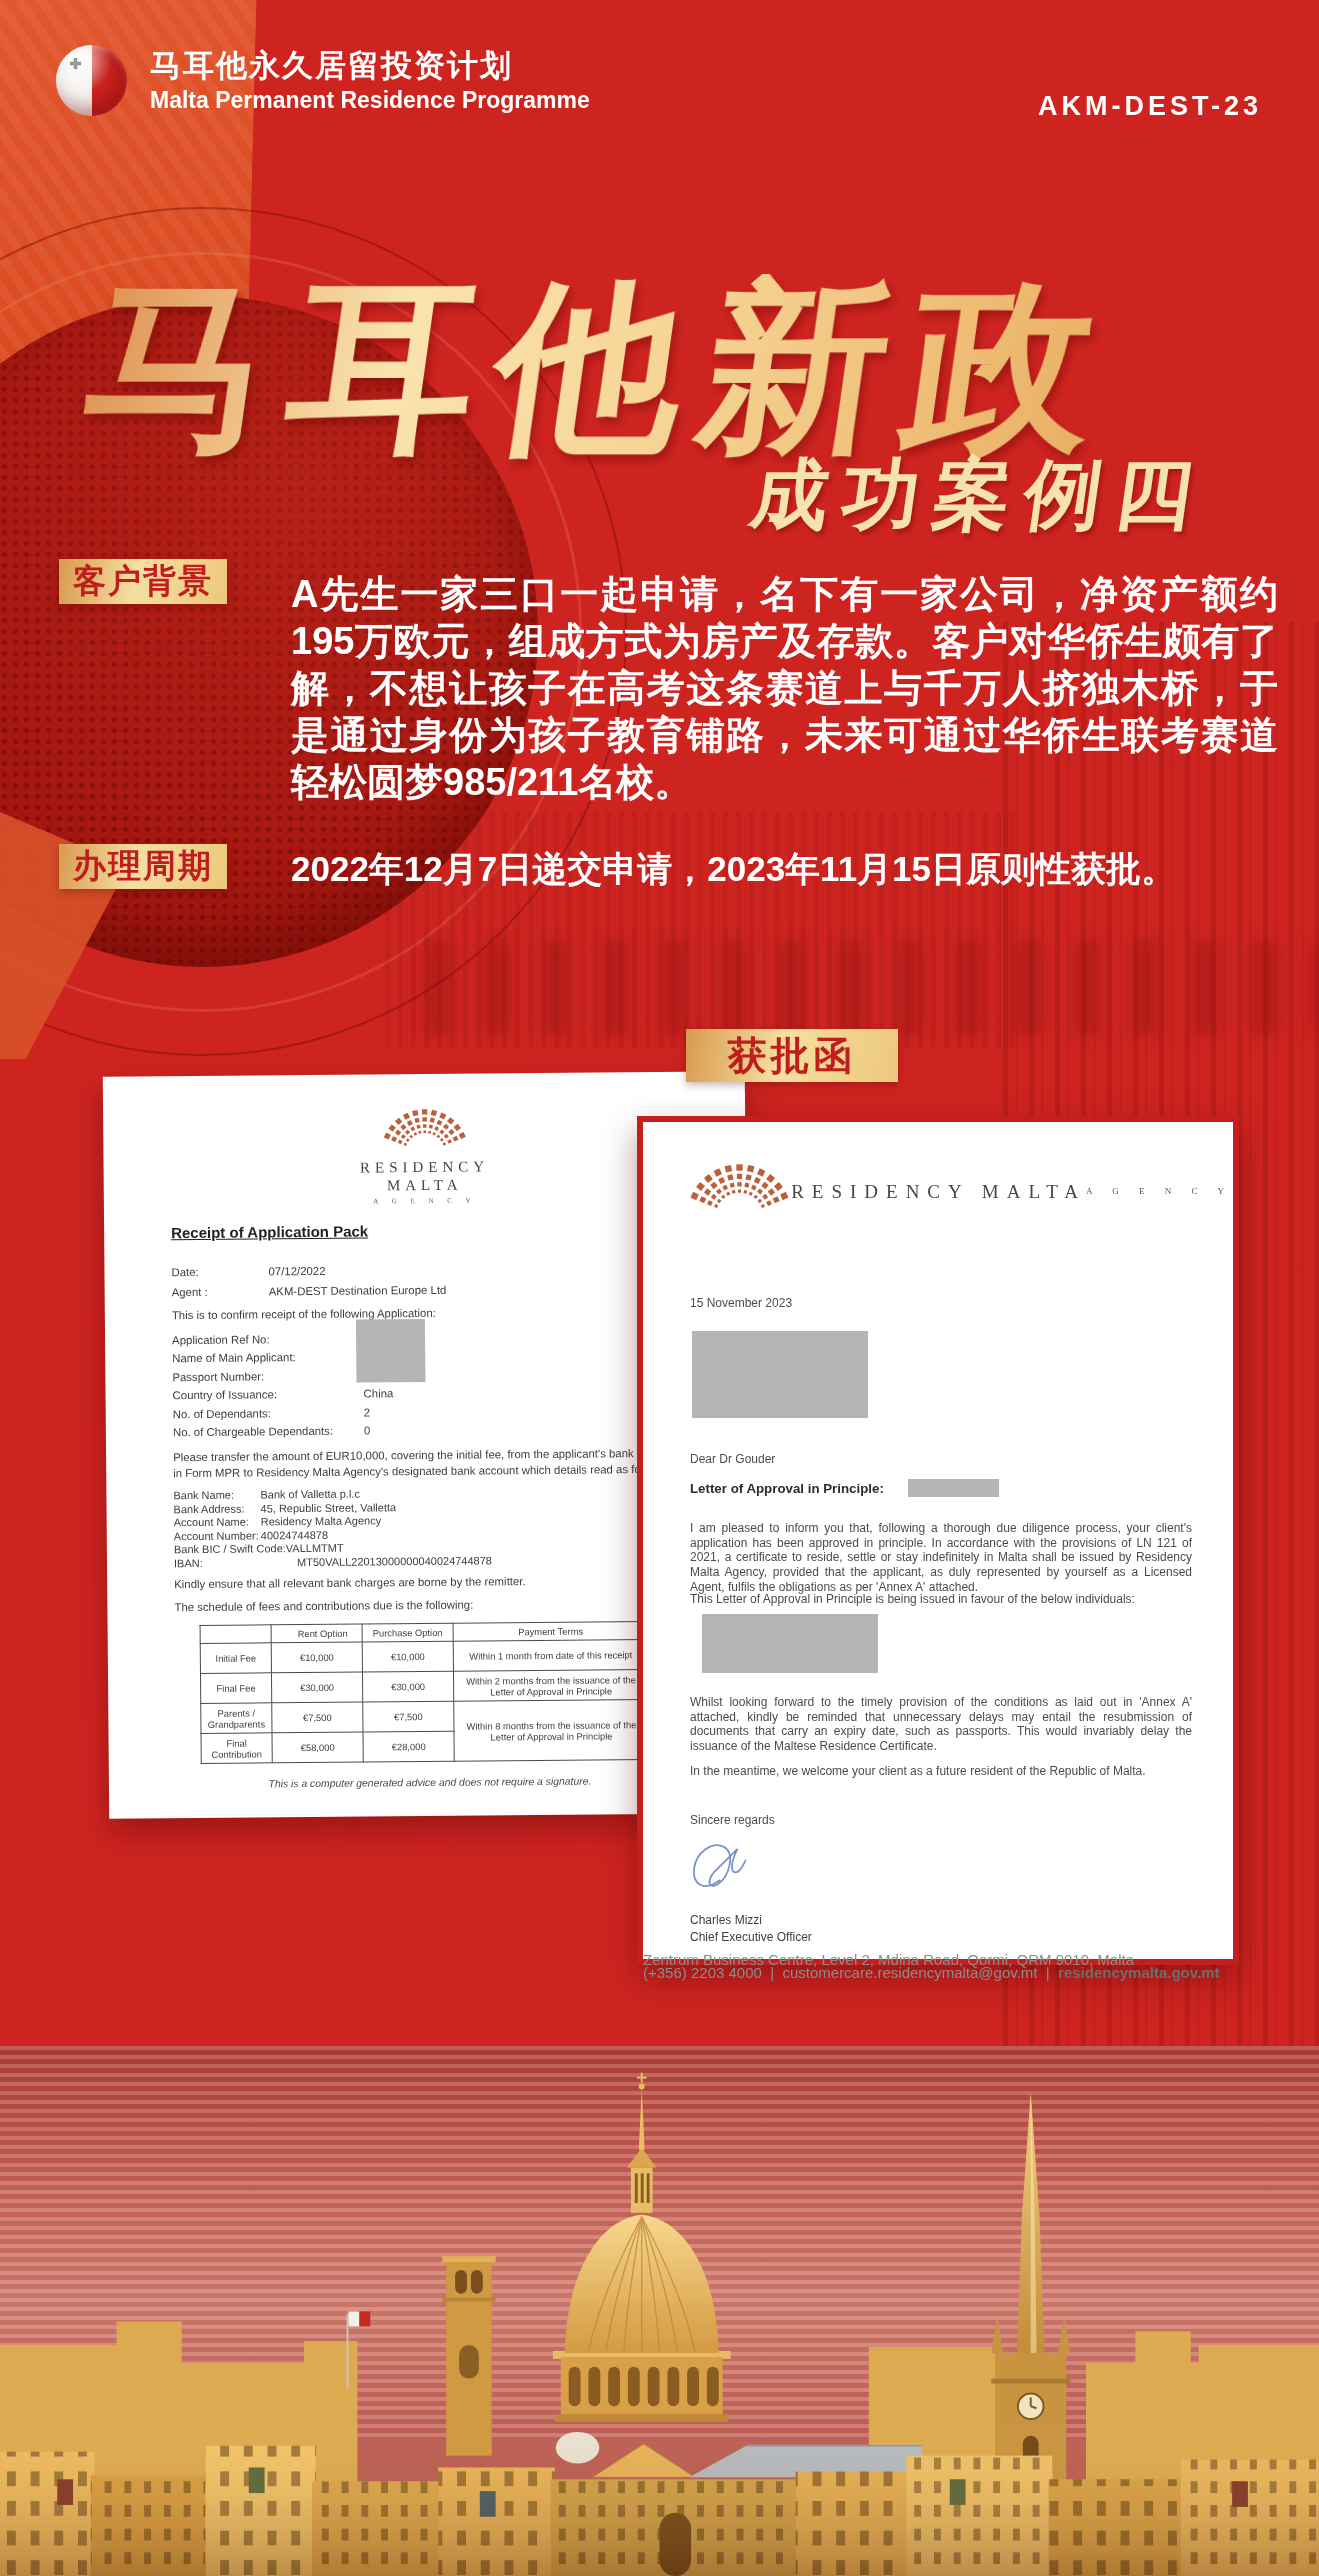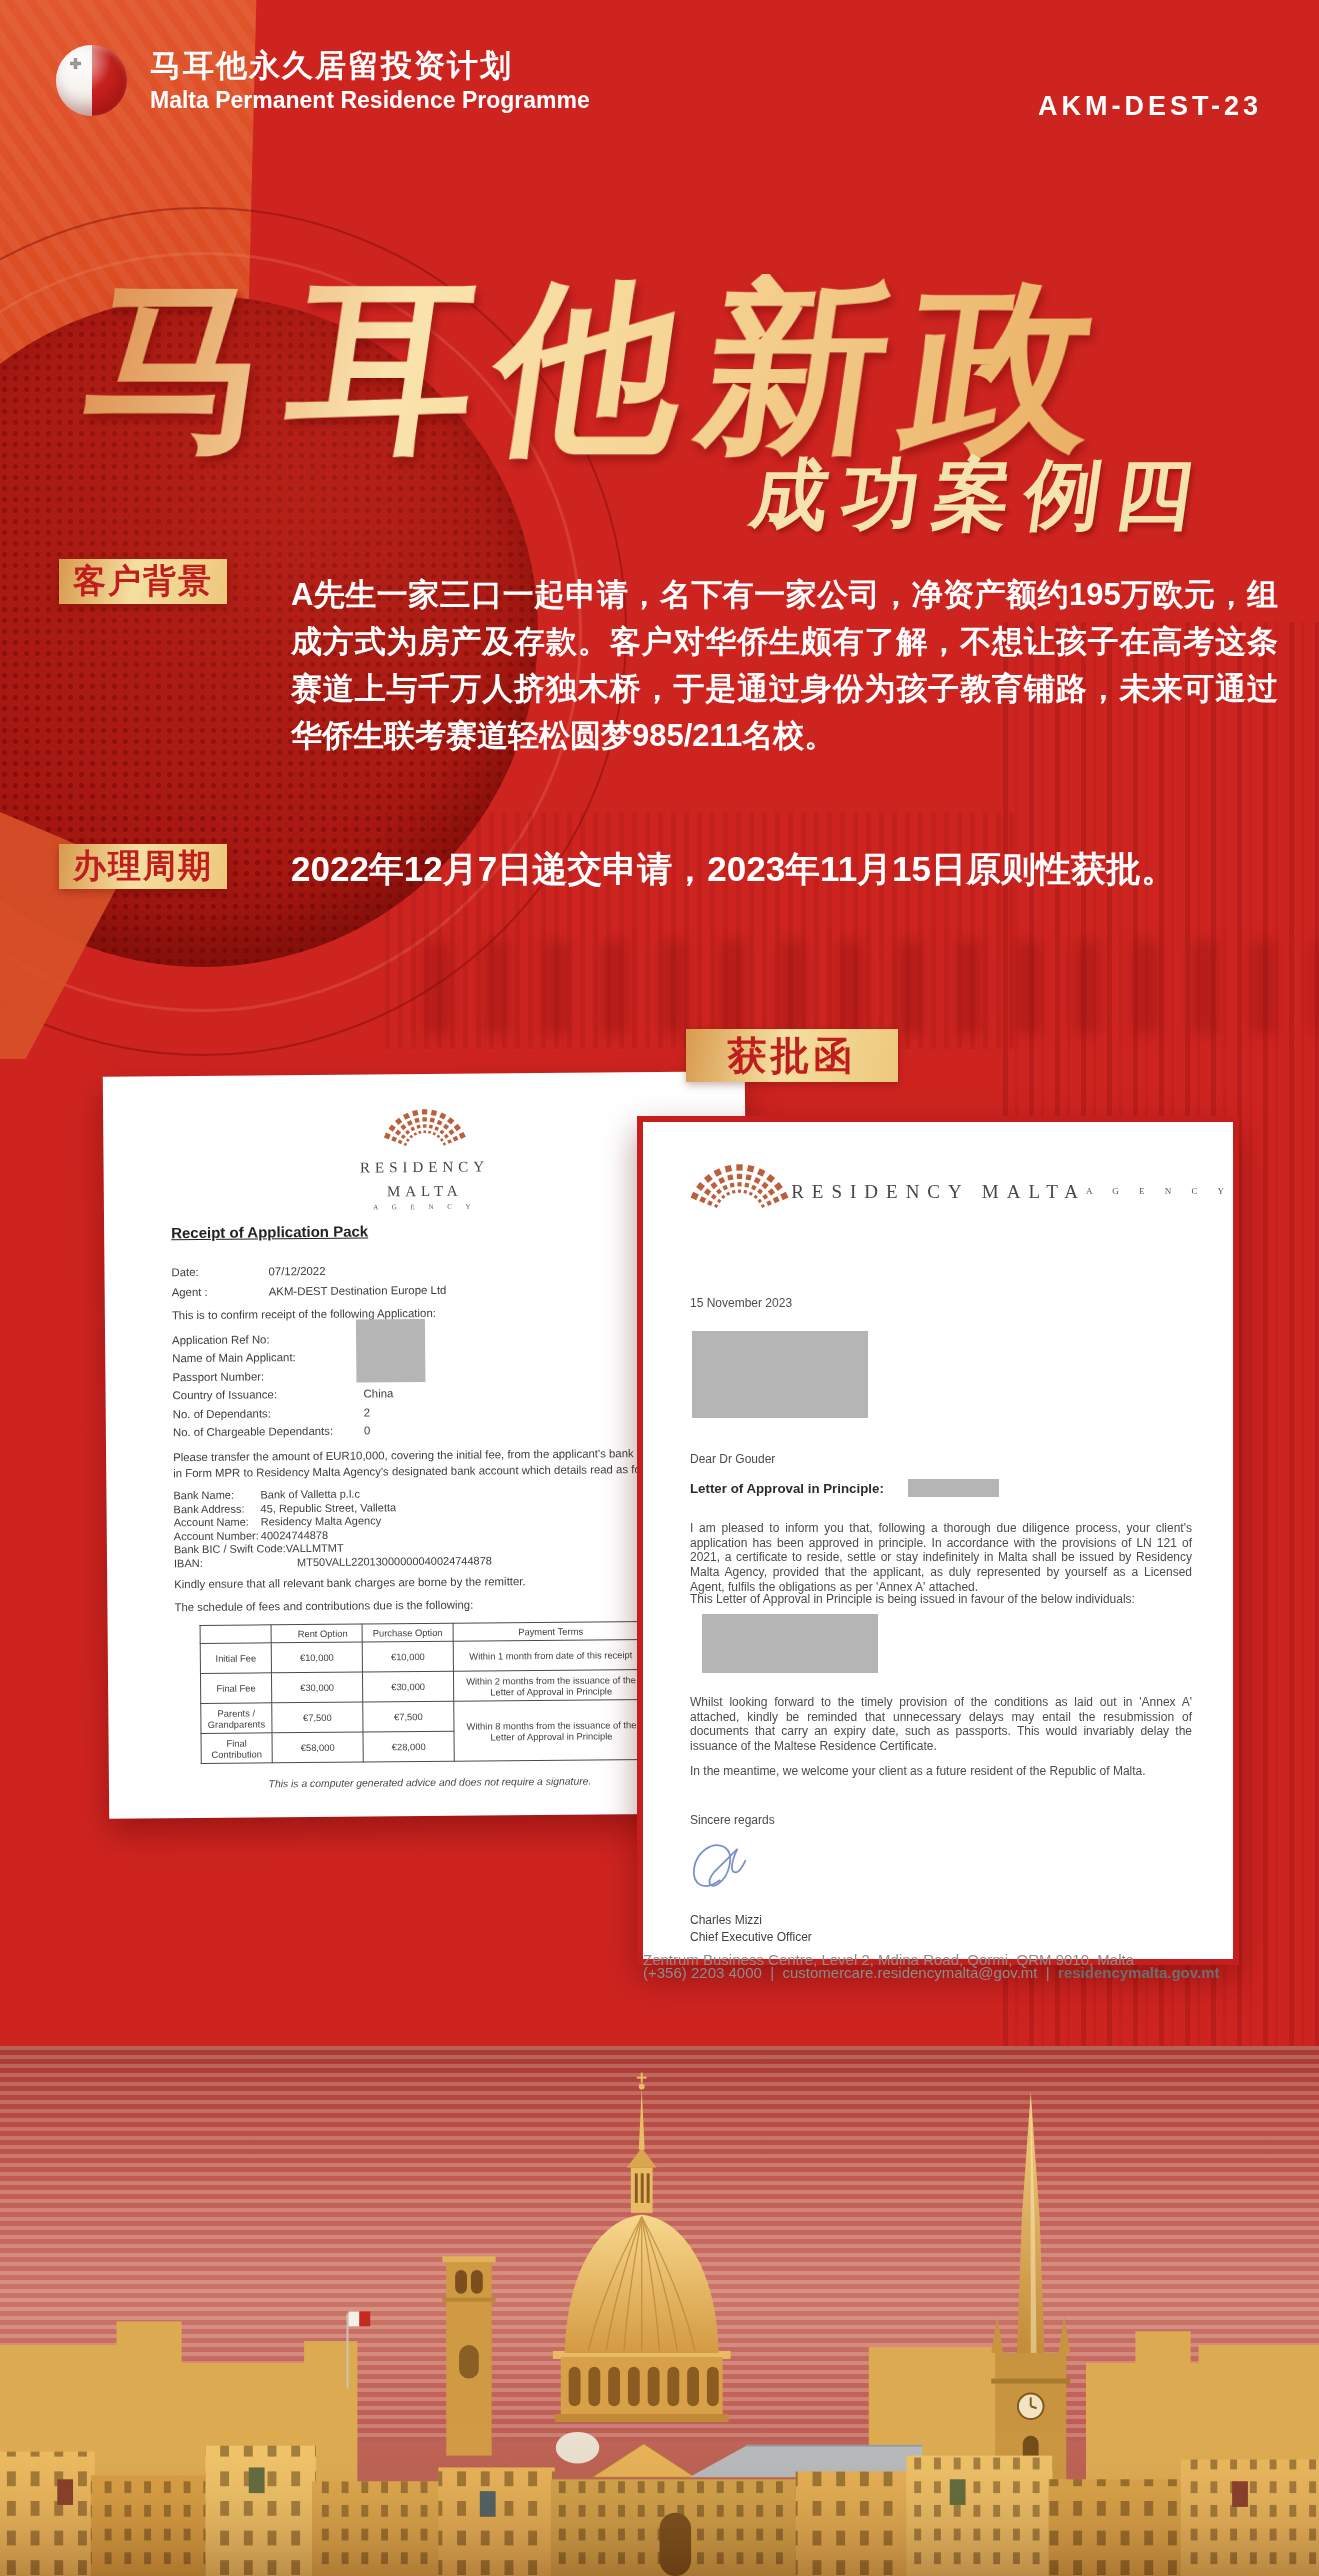--- a/index.html
+++ b/index.html
@@ -71,38 +71,38 @@
   .tag{
     position:absolute;z-index:4;display:flex;align-items:center;justify-content:center;
     background:linear-gradient(100deg,#d89a4e 0%,#f5dfa0 45%,#edc87c 100%);
     color:#c01d1f;font-weight:bold;box-shadow:0 3px 8px rgba(80,0,0,.3);
   }
   .tag-bg{left:59px;top:559px;width:168px;height:45px;font-size:33px;letter-spacing:2px;}
   .tag-tl{left:59px;top:844px;width:168px;height:45px;font-size:33px;letter-spacing:2px;}
   .tag-ap{left:686px;top:1029px;width:212px;height:53px;font-size:39px;letter-spacing:4px;}
   .para-bg{
     position:absolute;left:291px;top:571px;width:987px;z-index:3;
-    color:#fff;font-size:31px;line-height:47px;font-weight:bold;text-align:justify;
+    color:#fff;font-size:38px;line-height:47px;font-weight:bold;text-align:justify;
   }
   .line-tl{
     position:absolute;left:291px;top:847px;width:997px;z-index:3;
     color:#fff;font-size:35px;line-height:43px;font-weight:bold;white-space:nowrap;
   }
   
   .doc{position:absolute;background:#fff;box-shadow:0 14px 32px rgba(80,0,0,.4);}
   .receipt{left:106px;top:1074px;width:642px;height:742px;z-index:3;transform:rotate(-.5deg);
     color:#3d3d3d;}
   .letter{left:637px;top:1116px;width:602px;height:849px;z-index:4;border:6px solid #c51f1d;color:#4c4c4c;}
   .fan{display:block;}
   .logo-serif{font-family:"Liberation Serif","DejaVu Serif",serif;color:#474747;text-align:center;}
   
   .r-logo{position:absolute;left:0;top:30px;width:100%;display:flex;flex-direction:column;align-items:center;}
   .r-logo .fan{width:85px;height:51px;}
   .r-l1{font-size:15px;letter-spacing:5px;margin-top:4px;}
-  .r-l2{font-size:15px;letter-spacing:5px;margin-top:7px;}
+  .r-l2{font-size:15px;letter-spacing:5px;margin-top:1px;}
   .r-l3{font-size:7px;letter-spacing:6px;margin-top:3px;color:#5a5a5a;}
   .r-title{position:absolute;left:67px;top:148px;font-size:15px;font-weight:bold;text-decoration:underline;color:#222;}
   .r-meta{position:absolute;left:67px;top:186px;width:425px;}
   .r-meta .row{display:flex;font-size:11.4px;line-height:20px;}
   .r-meta .lab{width:97px;flex:none;}
   .r-confirm{position:absolute;left:67px;top:233px;font-size:11.4px;}
   .r-app{position:absolute;left:67px;top:255px;width:425px;}
   .r-app .row{display:flex;font-size:11.4px;line-height:18.4px;}
   .r-app .lab{width:191px;flex:none;}
   .redact{background:#b5b5b5;}

